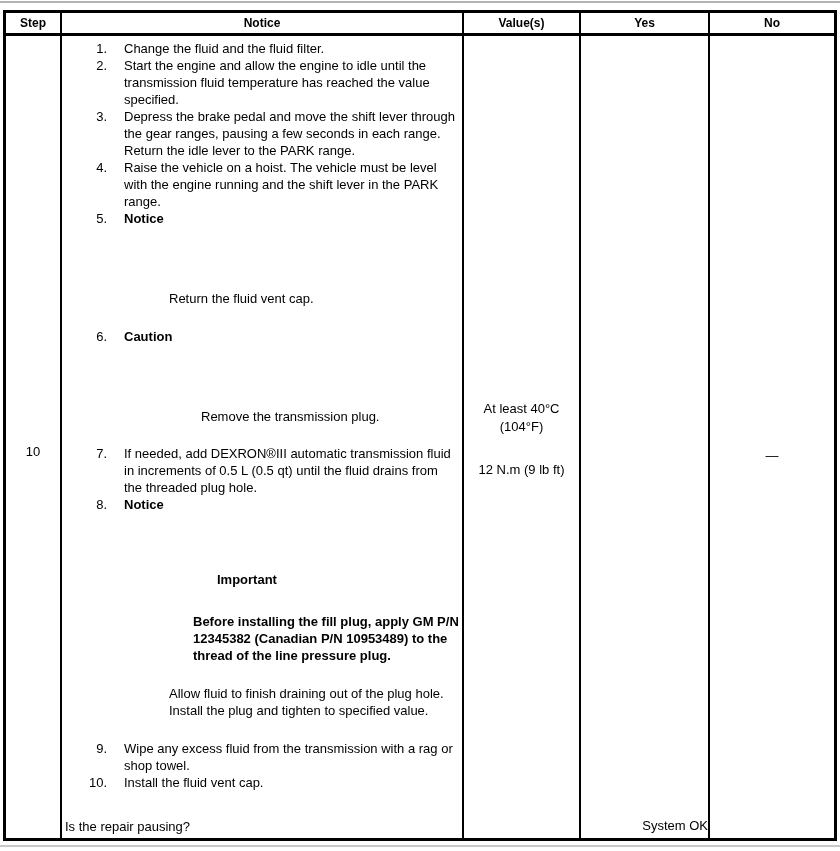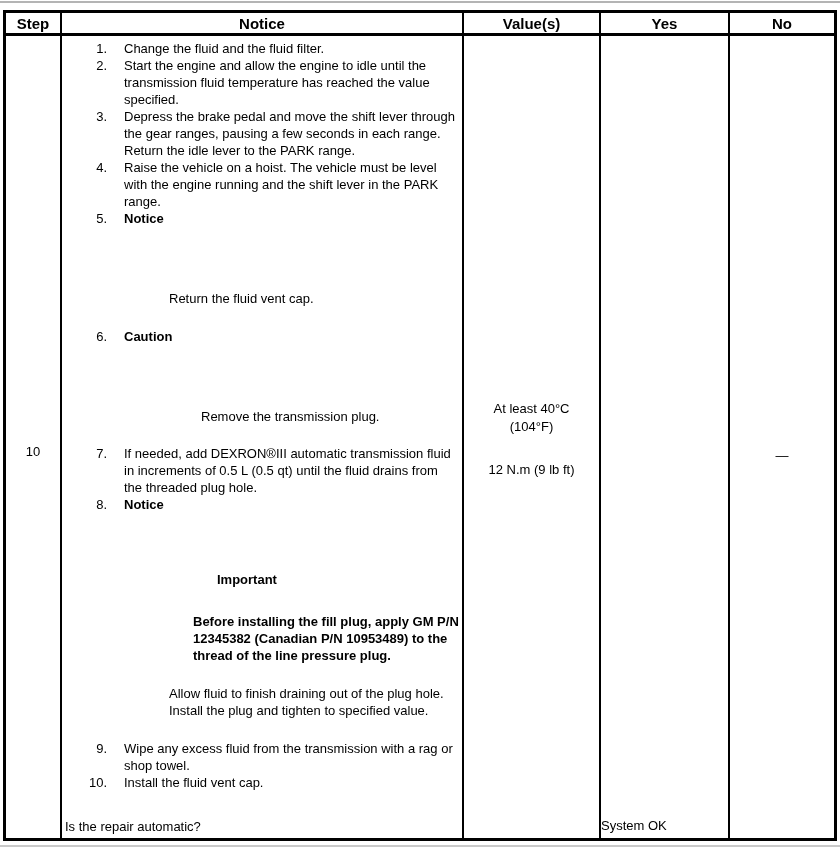--- a/index.html
+++ b/index.html
@@ -13,44 +13,44 @@
   .doc-table {
     position:absolute; left:3px; top:10px; width:834px; height:831px;
     border:3px solid #000; display:flex; flex-direction:column; background:#fff;
   }
   .hrow { display:flex; height:23px; flex:none; border-bottom:3px solid #000; }
   .brow { display:flex; flex:1; min-height:0; }
   .cell { position:relative; overflow:hidden; }
   .cell.b-r { border-right:2px solid #000; }
   .w-step { width:56px; flex:none; }
   .w-action { width:402px; flex:none; }
-  .w-values { width:137px; flex:none; }
+  .w-values { width:117px; flex:none; }
   .w-yes { width:129px; flex:none; }
   .w-no { flex:1; }
 
   .hcell { display:flex; align-items:center; justify-content:center;
-           font-weight:bold; font-size:15px; }
+           font-weight:bold; font-size:12px; }
 
   .action-flow { padding-top:4px; }
   .blk { display:flex; line-height:17px; }
   .blk .num { width:45px; flex:none; text-align:right; }
   .blk .txt { margin-left:17px; width:333px; }
   .blk.para .txt { margin-left:62px; }
   .blk.bold .txt { font-weight:bold; }
 
   .question { position:absolute; left:3px; bottom:3px; line-height:17px; }
 
   .step-num { position:absolute; top:407px; left:0; width:100%;
               text-align:center; line-height:17px; }
   .value-1 { position:absolute; top:364px; left:0; width:100%;
              text-align:center; line-height:18px; white-space:pre-line; }
   .value-2 { position:absolute; top:425px; left:0; width:100%;
              text-align:center; line-height:17px; }
   .yes-result { position:absolute; bottom:4px; left:0; width:100%;
-                text-align:left; line-height:17px; }
+                text-align:right; line-height:17px; }
   .no-dash { position:absolute; top:411px; left:0; width:100%;
              text-align:center; line-height:17px; }
 </style>
 </head>
 <body>
 
 <div class="scan-line top"></div>
 <div class="scan-line bottom"></div>
 
 <div class="doc-table">
@@ -126,21 +126,21 @@
           <div class="blk item" style="margin-top: 21px;">
           <span class="num">9.</span>
           <span class="txt">Wipe any excess fluid from the transmission with a rag or shop towel.</span>
         </div>
           <div class="blk item" style="margin-top: 0px;">
           <span class="num">10.</span>
           <span class="txt">Install the fluid vent cap.</span>
         </div>
         </div>
 
-      <div class="question">Is the repair automatic?</div>
+      <div class="question">Is the repair pausing?</div>
     </div>
 
     <div class="cell b-r w-values">
       <div class="value-1">At least 40°C
 (104°F)</div>
       <div class="value-2">12 N.m (9 lb ft)</div>
     </div>
 
     <div class="cell b-r w-yes">
       <div class="yes-result">System OK</div>

